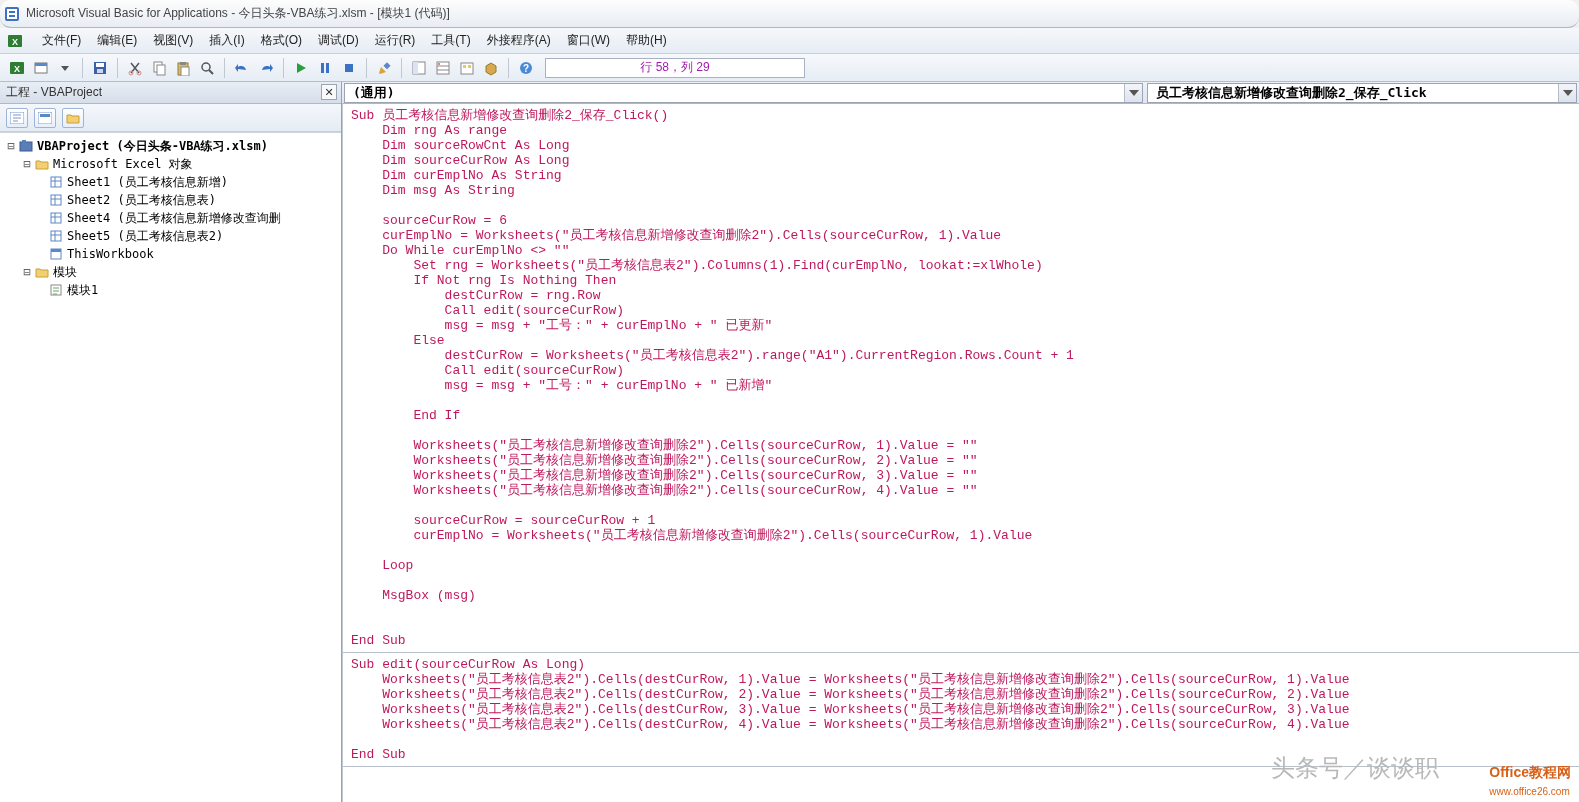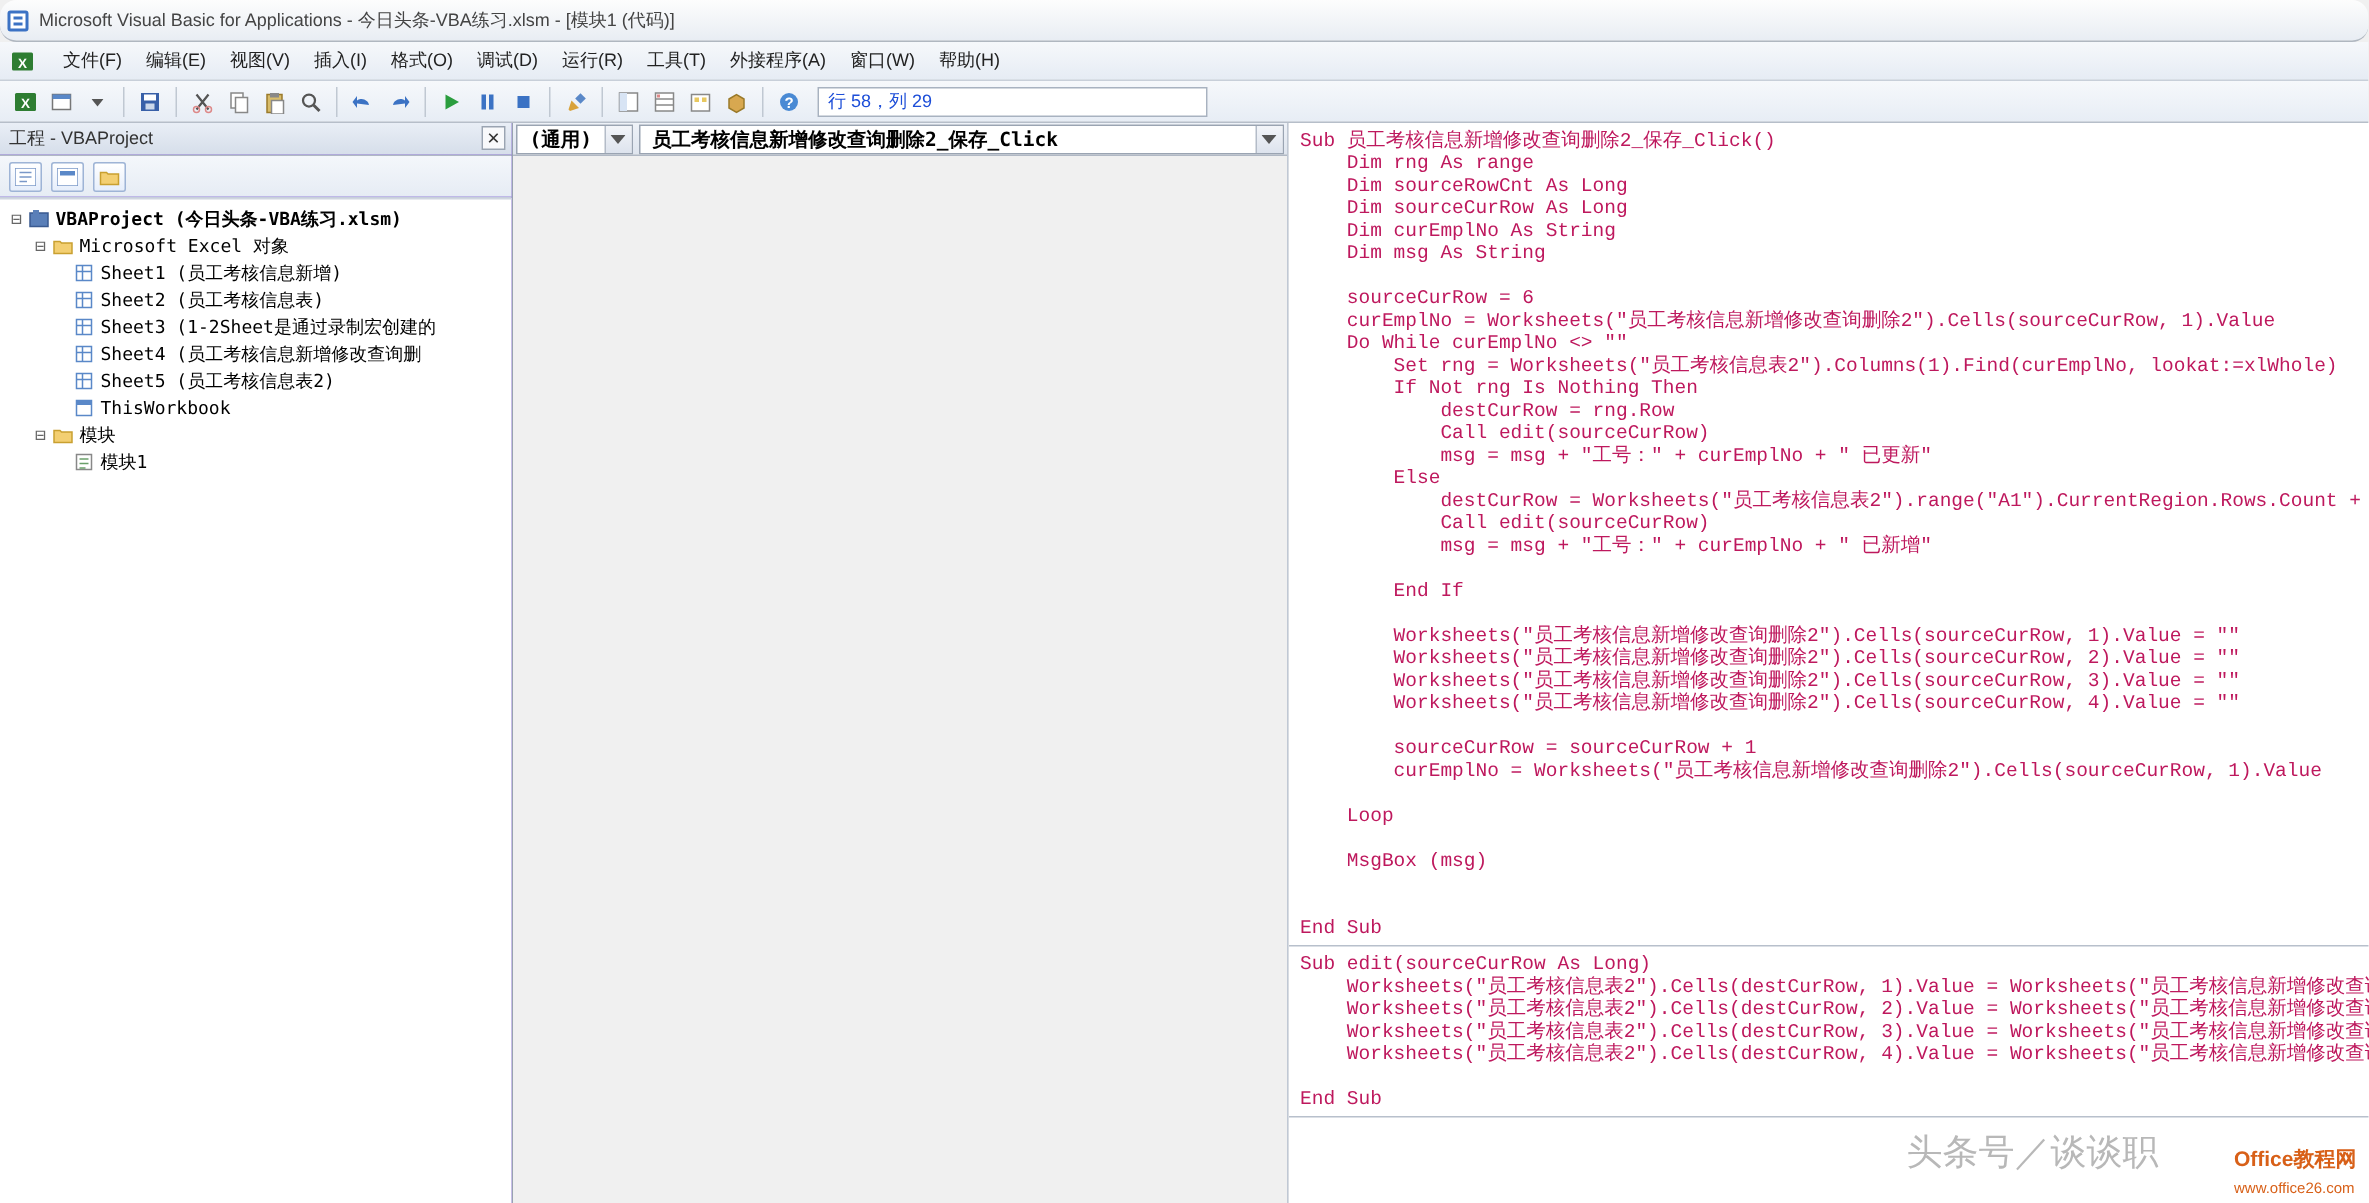--- a/index.html
+++ b/index.html
@@ -40,21 +40,21 @@
   border-bottom: 1px solid #b6bec9;
   display: flex;
   align-items: center;
   padding-left: 6px;
   gap: 2px;
 }
 .sep { width:1px; height:20px; background:#c0c8d2; margin:0 4px; }
 .tbtn { width:22px; height:22px; display:flex; align-items:center; justify-content:center; border:1px solid transparent; border-radius:2px; }
 .posbox {
   flex:0 0 260px; height:20px; border:1px solid #a8b2c0; background:#fff;
-  margin-left:6px; padding:0 6px; display:flex; align-items:center; color:#1d4ed8;
+  margin-left:6px; padding:0 6px; display:flex; align-items:center; color:#a21caf;justify-content:center;
 }
 .main { flex:1; display:flex; min-height:0; }
 .proj-pane {
   width: 342px; display:flex; flex-direction:column; background:#8b5cf6;
   border-right:1px solid #98a2b0;
 }
 .pane-title {
   height:22px; background:linear-gradient(to bottom,#e9eef6,#d6deea);
   border-bottom:1px solid #b0b8c4; display:flex; align-items:center;
   padding-left:6px; color:#333; position:relative;
@@ -67,21 +67,21 @@
 }
 .tool-square { width:22px; height:20px; border:1px solid #9eb4d6; background:linear-gradient(to bottom,#fff,#e6eefb); border-radius:2px; display:flex; align-items:center; justify-content:center; }
 .tree {
   flex:1; background:#fff; border-top:1px solid #d0d6e0; overflow:auto;
   padding:4px 0 4px 4px; font-family: "SimSun","NSimSun",monospace; font-size:12px; color:#000;
 }
 .tree .row { display:flex; align-items:center; height:18px; white-space:nowrap; }
 .tree .tw { width:14px; text-align:center; color:#666; font-family:monospace; }
 .tree .ic { width:16px; height:14px; margin-right:3px; display:inline-flex; align-items:center; justify-content:center; }
 .bold { font-weight:bold; }
-.code-area { flex:1; display:flex; min-width:0; }
+.code-area { flex:1; display:flex; flex-direction:column; min-width:0; }
 .code-header {
   height:22px; background:linear-gradient(to bottom,#eef2f8,#dfe5ee);
   border-bottom:1px solid #b0b8c4; display:flex;
 }
 .combo { display:flex; align-items:center; background:#fff; border:1px solid #9aa4b2; height:20px; margin:1px 2px; }
 .combo .txt { padding:0 8px; font-weight:bold; color:#000; font-family:"SimSun",monospace; font-size:13px; }
 .combo .arrow { width:18px; height:100%; border-left:1px solid #b4bcc8; background:linear-gradient(to bottom,#f3f5f9,#dde3ed); display:flex; align-items:center; justify-content:center; }
 .combo-left { flex:1; }
 .combo-right { flex:0 0 430px;justify-content:flex-end; }
 .editor {
@@ -328,30 +328,20 @@
           <span>Sheet2 (员工考核信息表)</span>
         </div>
       <div class="row" style="padding-left:44px">
           <span class="ic">
             <svg width="14" height="14">
               <rect x="2" y="2" width="10" height="10" fill="#fff" stroke="#5a88c8"></rect>
               <line x1="2" y1="6" x2="12" y2="6" stroke="#5a88c8"></line>
               <line x1="6" y1="2" x2="6" y2="12" stroke="#5a88c8"></line>
             </svg>
           </span>
-          <span>Sheet3 (1-2Sheet是通过录制宏创建的</span>
-        </div>
-      <div class="row" style="padding-left:44px">
-          <span class="ic">
-            <svg width="14" height="14">
-              <rect x="2" y="2" width="10" height="10" fill="#fff" stroke="#5a88c8"></rect>
-              <line x1="2" y1="6" x2="12" y2="6" stroke="#5a88c8"></line>
-              <line x1="6" y1="2" x2="6" y2="12" stroke="#5a88c8"></line>
-            </svg>
-          </span>
           <span>Sheet4 (员工考核信息新增修改查询删</span>
         </div>
       <div class="row" style="padding-left:44px">
           <span class="ic">
             <svg width="14" height="14">
               <rect x="2" y="2" width="10" height="10" fill="#fff" stroke="#5a88c8"></rect>
               <line x1="2" y1="6" x2="12" y2="6" stroke="#5a88c8"></line>
               <line x1="6" y1="2" x2="6" y2="12" stroke="#5a88c8"></line>
             </svg>
           </span>

